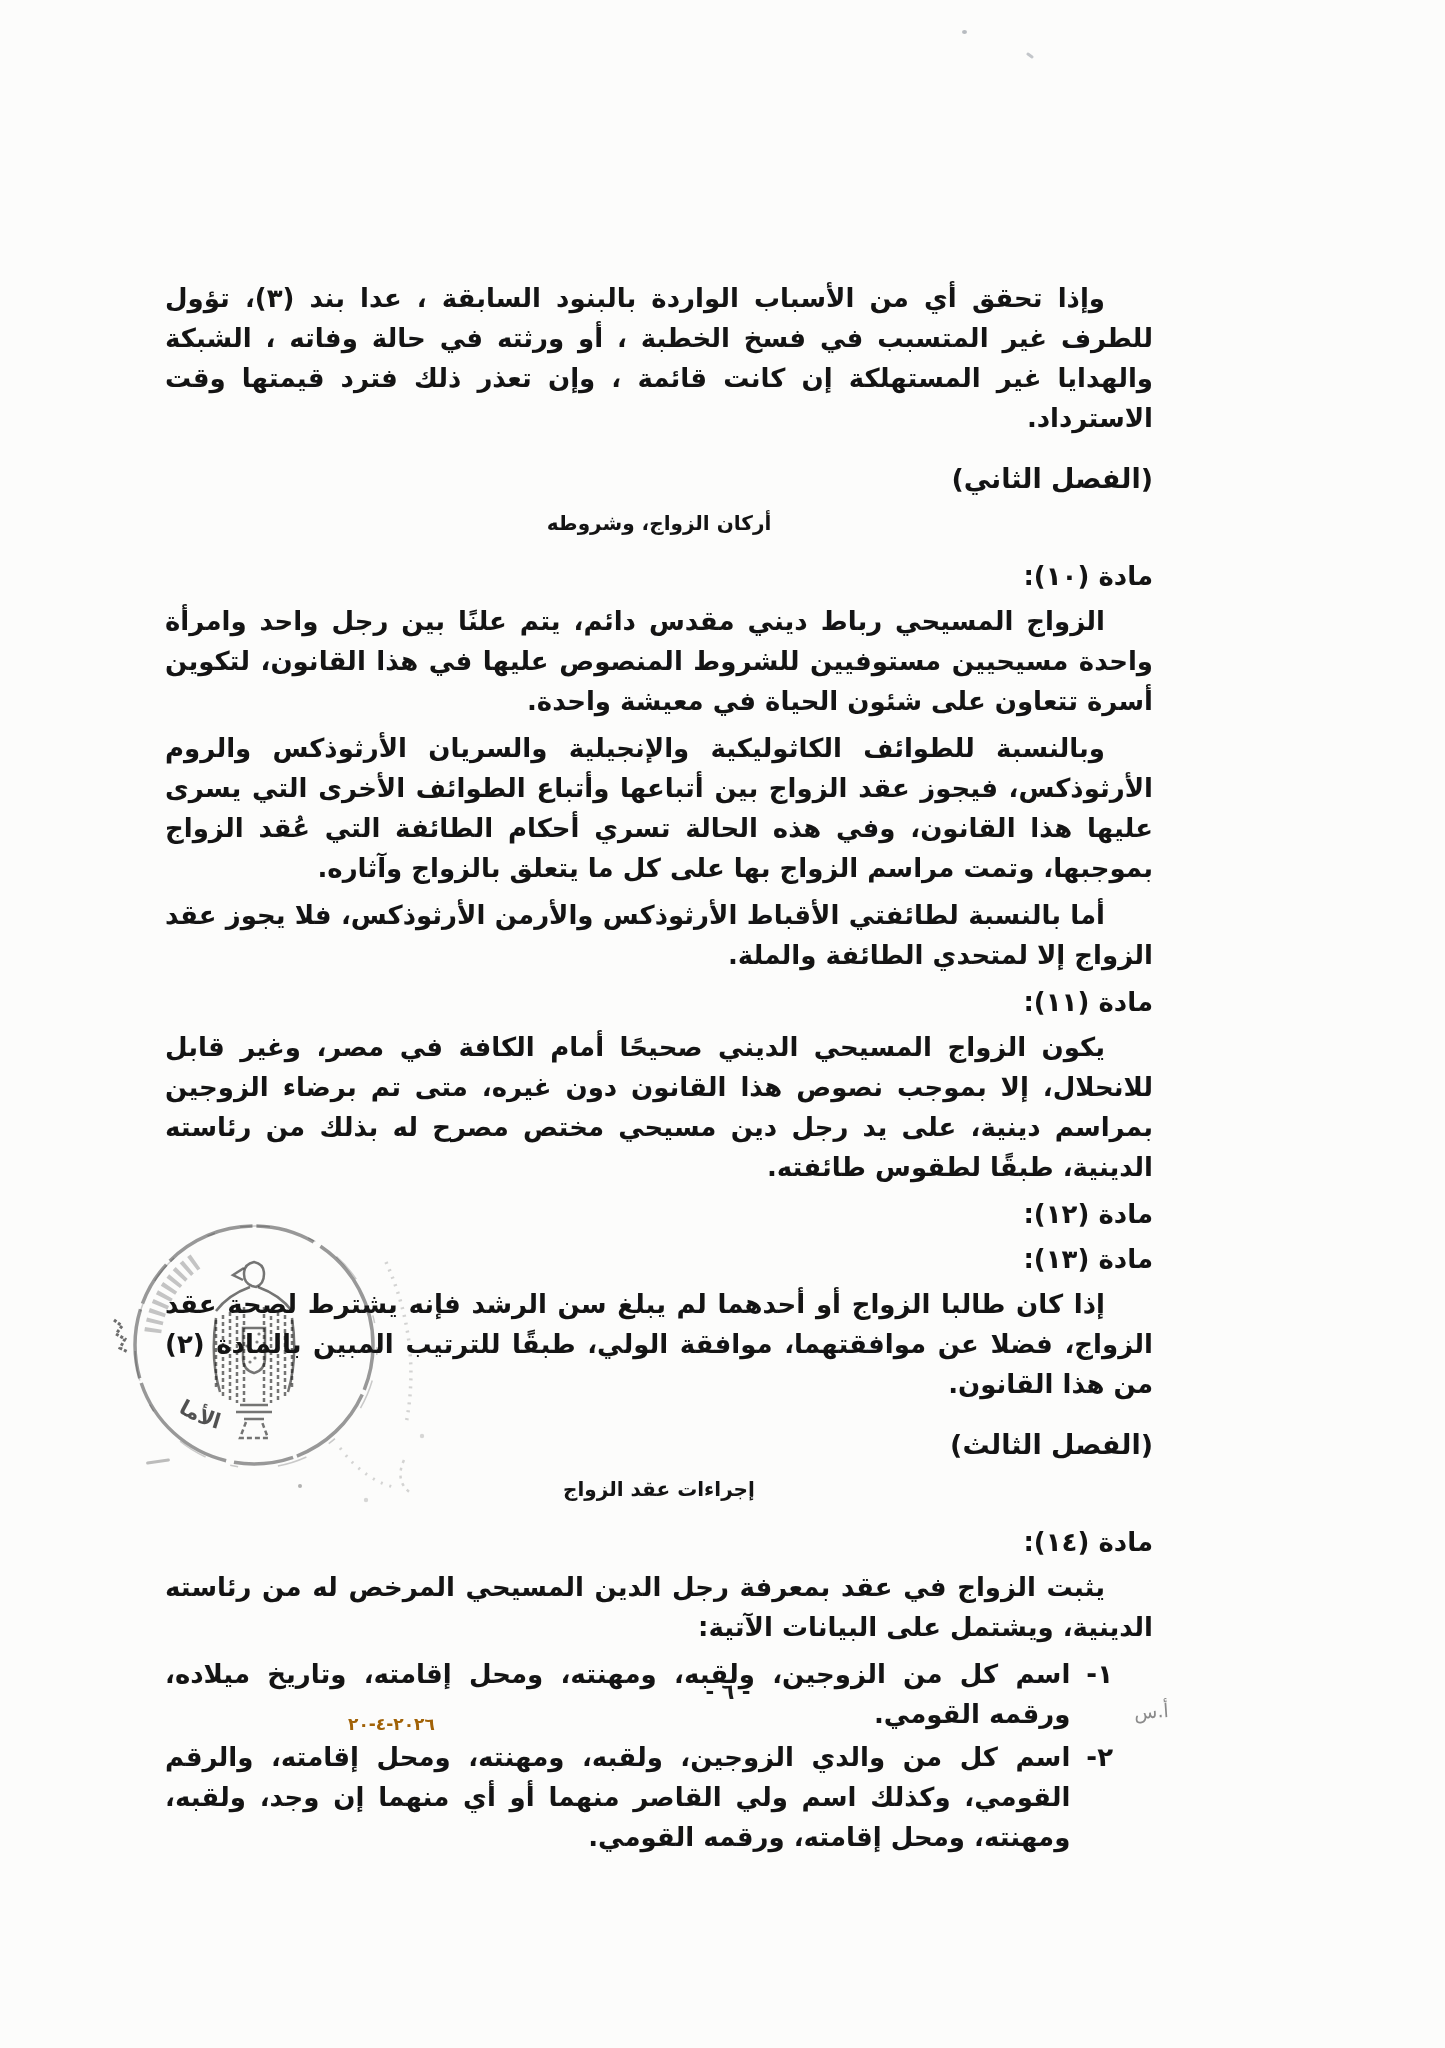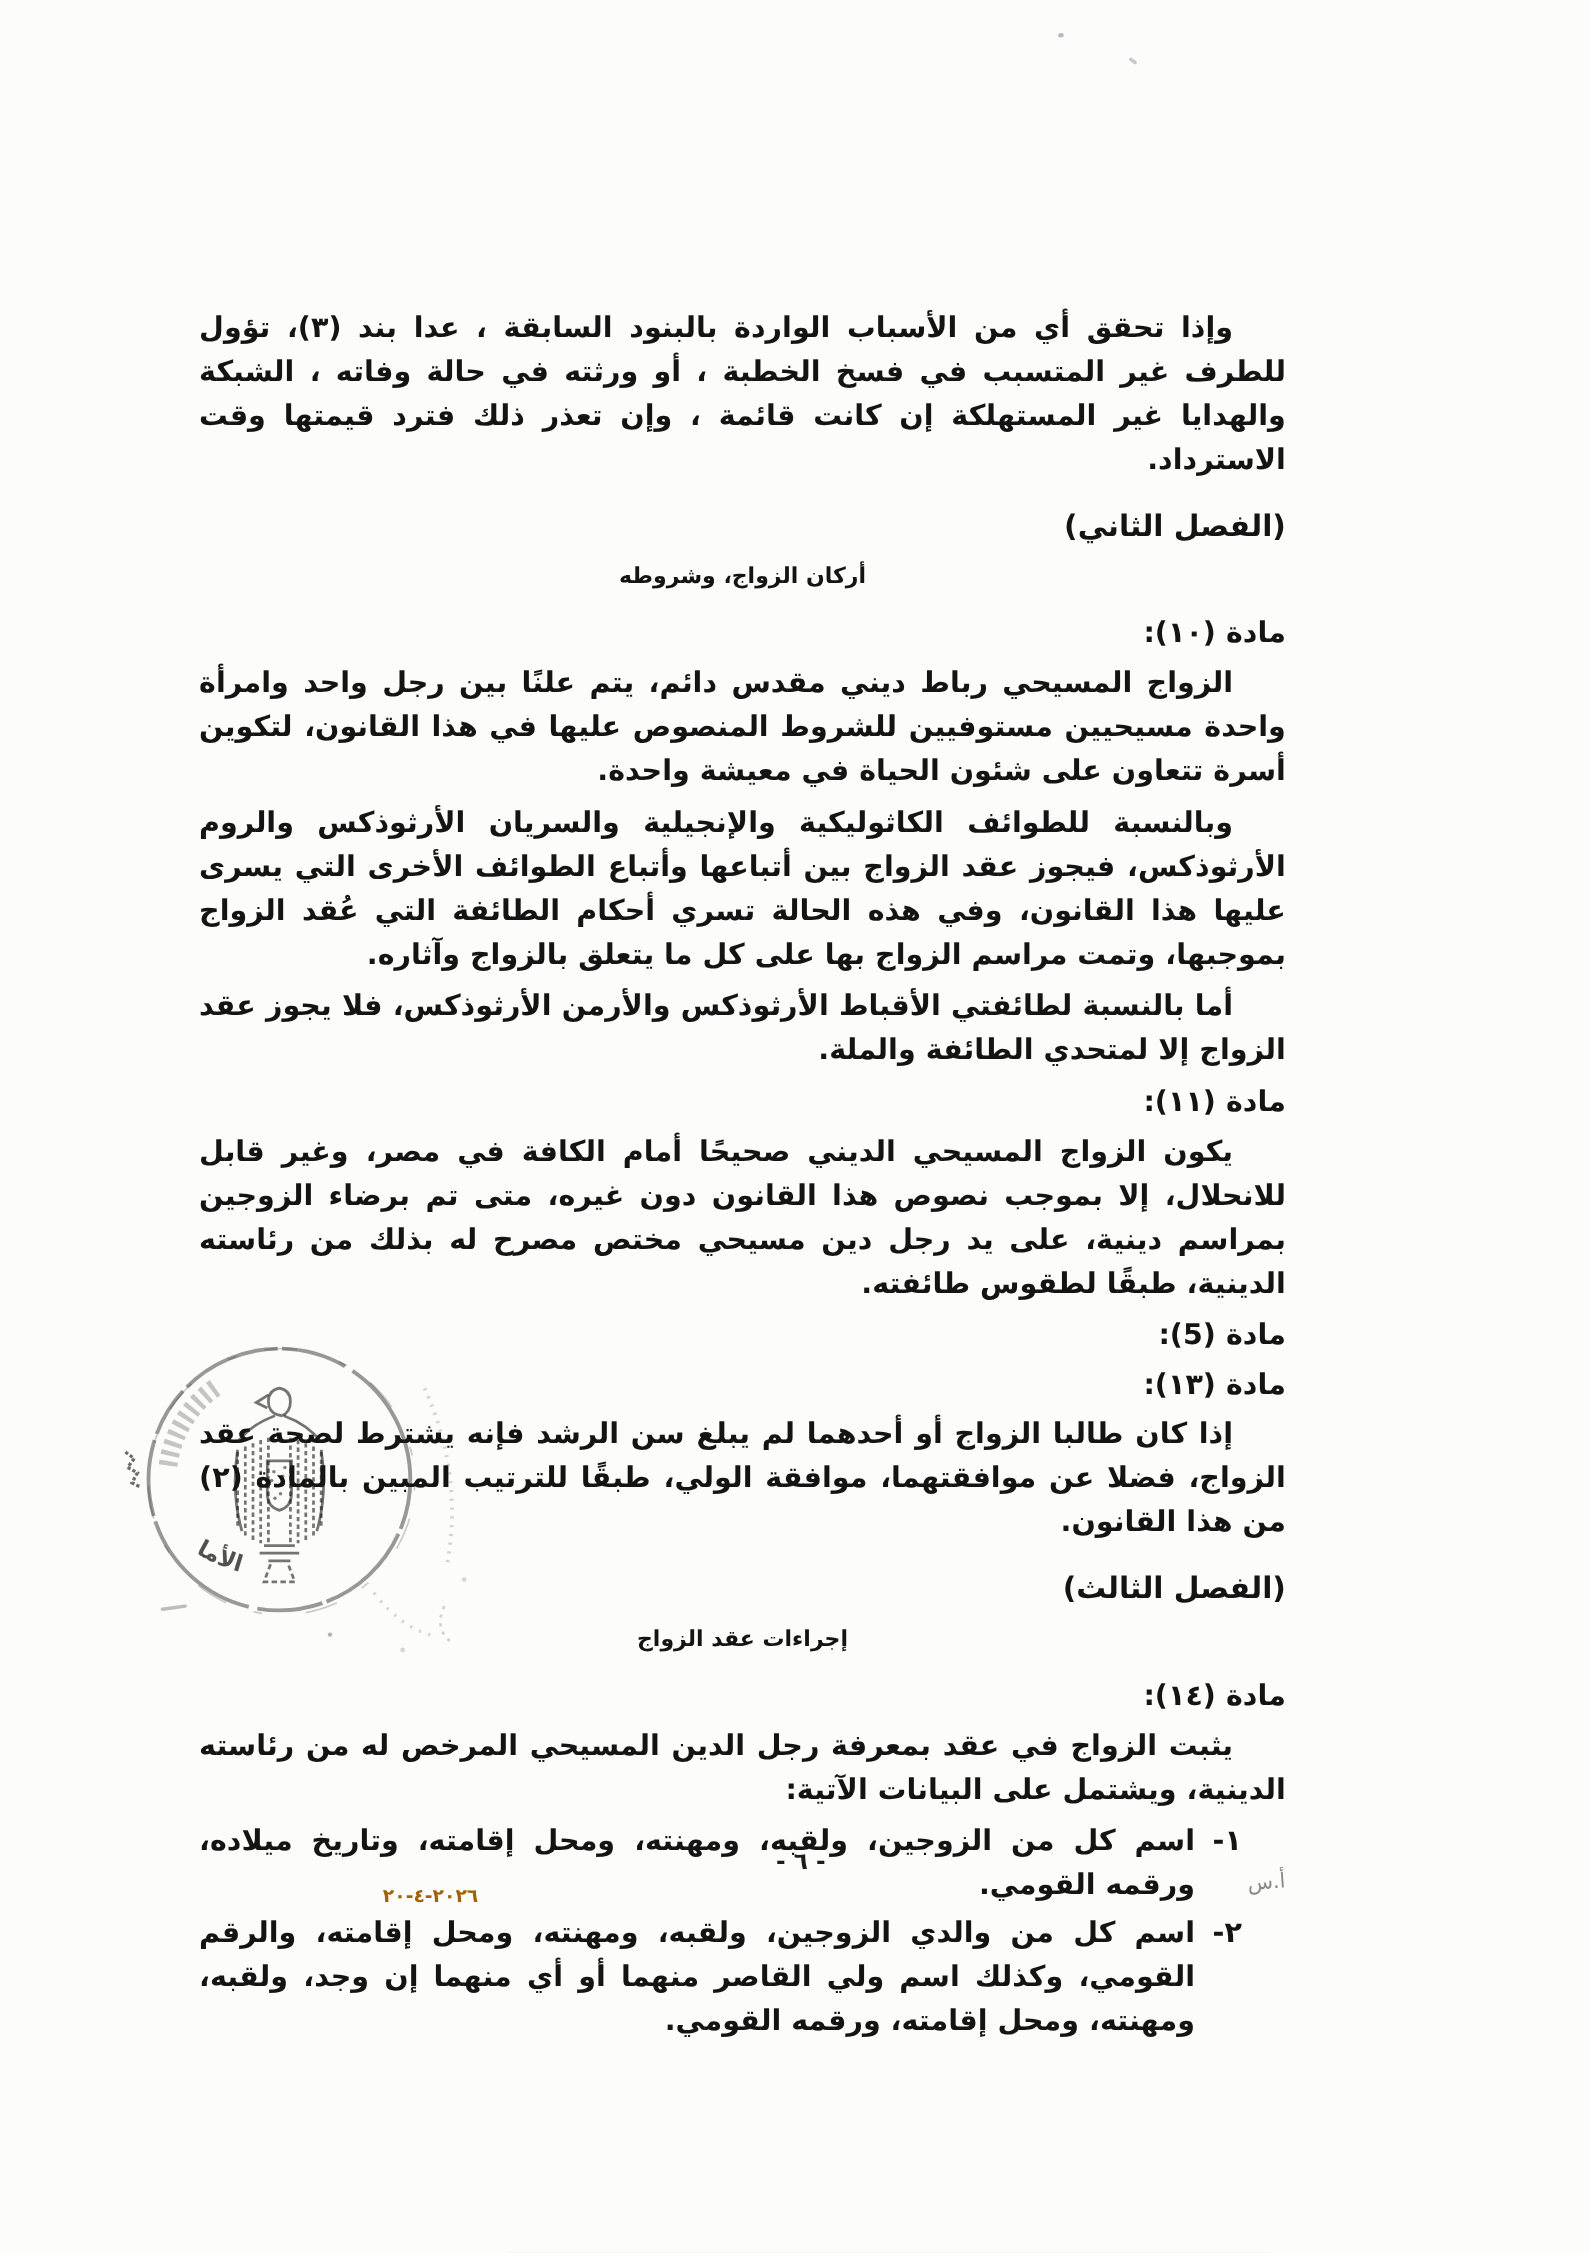--- a/index.html
+++ b/index.html
@@ -10,21 +10,21 @@
     margin:0 auto;
     background:#fcfcfb;
     overflow:hidden;
     font-family:"DejaVu Sans", sans-serif;
     font-weight:700;
     color:#141414;
     direction:rtl;
   }
   .text-col {
     position:absolute;
-    top:278px; right:276px;
+    top:278px; right:292px;
     width:988px;
     font-size:26px;
     line-height:40px;
     text-align:justify;
   }
   .para { margin:0 0 7px 0; text-indent:48px; }
   .chapter-title   { margin:20px 0 2px; text-align:right; font-size:27px; line-height:42px; }
   .chapter-subtitle{ margin:0 0 12px;  text-align:center; font-size:20px; line-height:42px; }
   .article-label   { margin:4px 0 5px; font-size:26px; line-height:40px; text-align:right; }
   .list { margin:2px 40px 0 0; }
@@ -73,21 +73,21 @@
     <h3 class="chapter-subtitle">أركان الزواج، وشروطه</h3>
 
     <h4 class="article-label">مادة (١٠):</h4>
     <p class="para">الزواج المسيحي رباط ديني مقدس دائم، يتم علنًا بين رجل واحد وامرأة واحدة مسيحيين مستوفيين للشروط المنصوص عليها في هذا القانون، لتكوين أسرة تتعاون على شئون الحياة في معيشة واحدة.</p>
     <p class="para">وبالنسبة للطوائف الكاثوليكية والإنجيلية والسريان الأرثوذكس والروم الأرثوذكس، فيجوز عقد الزواج بين أتباعها وأتباع الطوائف الأخرى التي يسرى عليها هذا القانون، وفي هذه الحالة تسري أحكام الطائفة التي عُقد الزواج بموجبها، وتمت مراسم الزواج بها على كل ما يتعلق بالزواج وآثاره.</p>
     <p class="para">أما بالنسبة لطائفتي الأقباط الأرثوذكس والأرمن الأرثوذكس، فلا يجوز عقد الزواج إلا لمتحدي الطائفة والملة.</p>
 
     <h4 class="article-label">مادة (١١):</h4>
     <p class="para">يكون الزواج المسيحي الديني صحيحًا أمام الكافة في مصر، وغير قابل للانحلال، إلا بموجب نصوص هذا القانون دون غيره، متى تم برضاء الزوجين بمراسم دينية، على يد رجل دين مسيحي مختص مصرح له بذلك من رئاسته الدينية، طبقًا لطقوس طائفته.</p>
 
-    <h4 class="article-label">مادة (5):</h4>
+    <h4 class="article-label">مادة (١٢):</h4>
 
     <h4 class="article-label">مادة (١٣):</h4>
     <p class="para">إذا كان طالبا الزواج أو أحدهما لم يبلغ سن الرشد فإنه يشترط لصحة عقد الزواج، فضلا عن موافقتهما، موافقة الولي، طبقًا للترتيب المبين بالمادة (٢) من هذا القانون.</p>
 
     <h2 class="chapter-title">(الفصل الثالث)</h2>
     <h3 class="chapter-subtitle">إجراءات عقد الزواج</h3>
 
     <h4 class="article-label">مادة (١٤):</h4>
     <p class="para">يثبت الزواج في عقد بمعرفة رجل الدين المسيحي المرخص له من رئاسته الدينية، ويشتمل على البيانات الآتية:</p>
 

